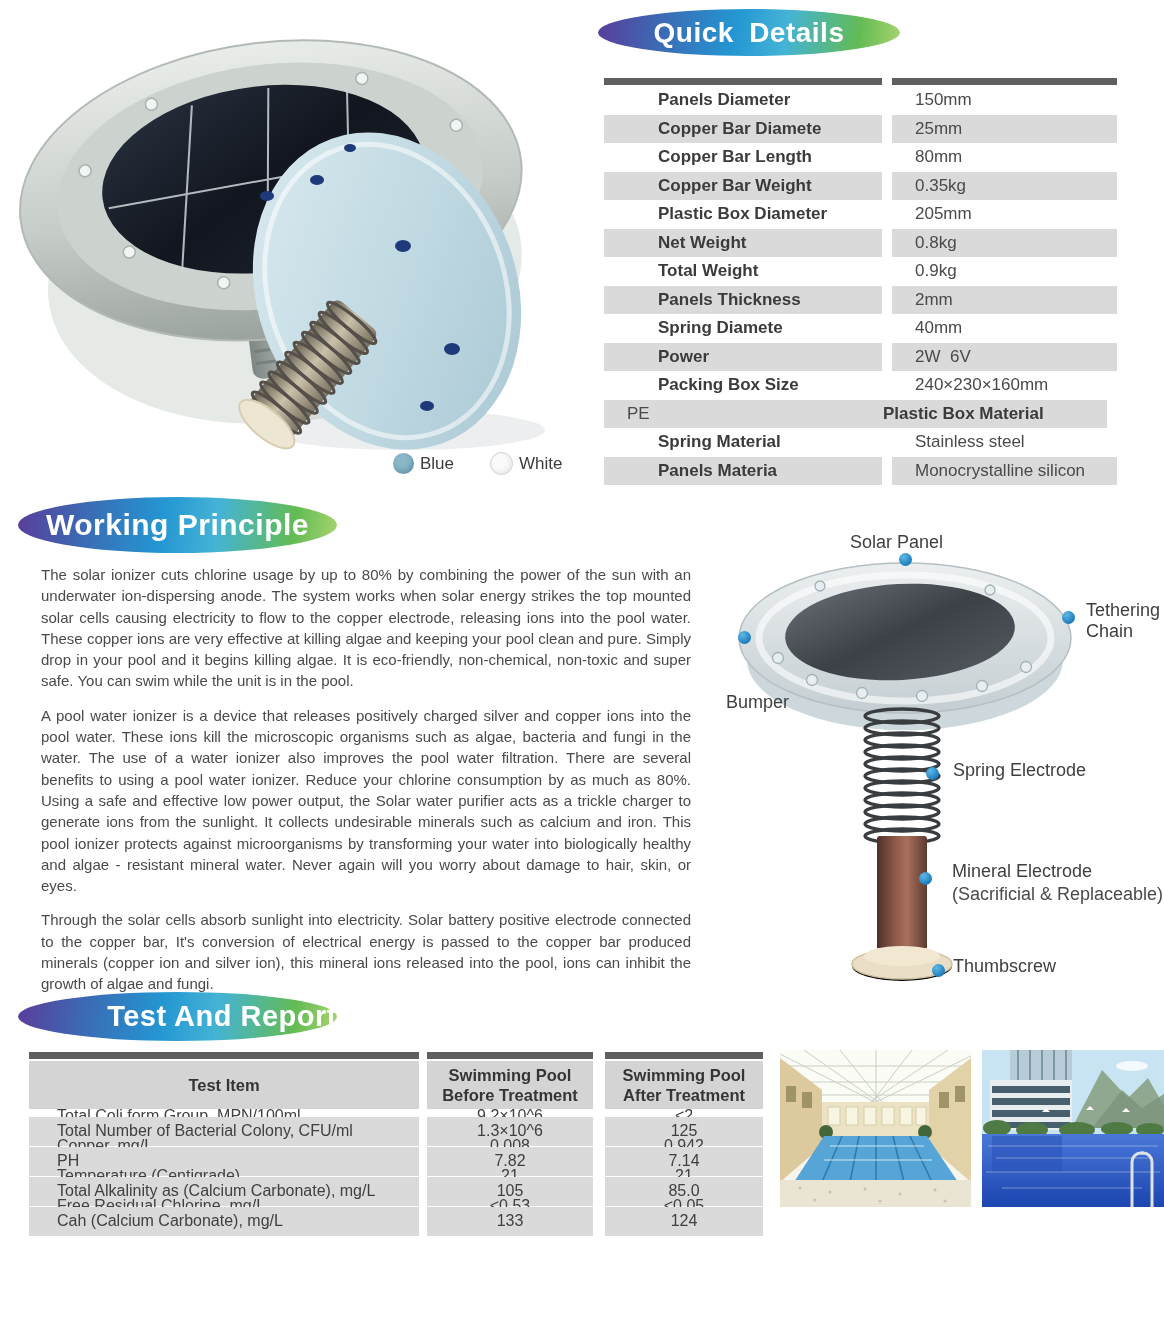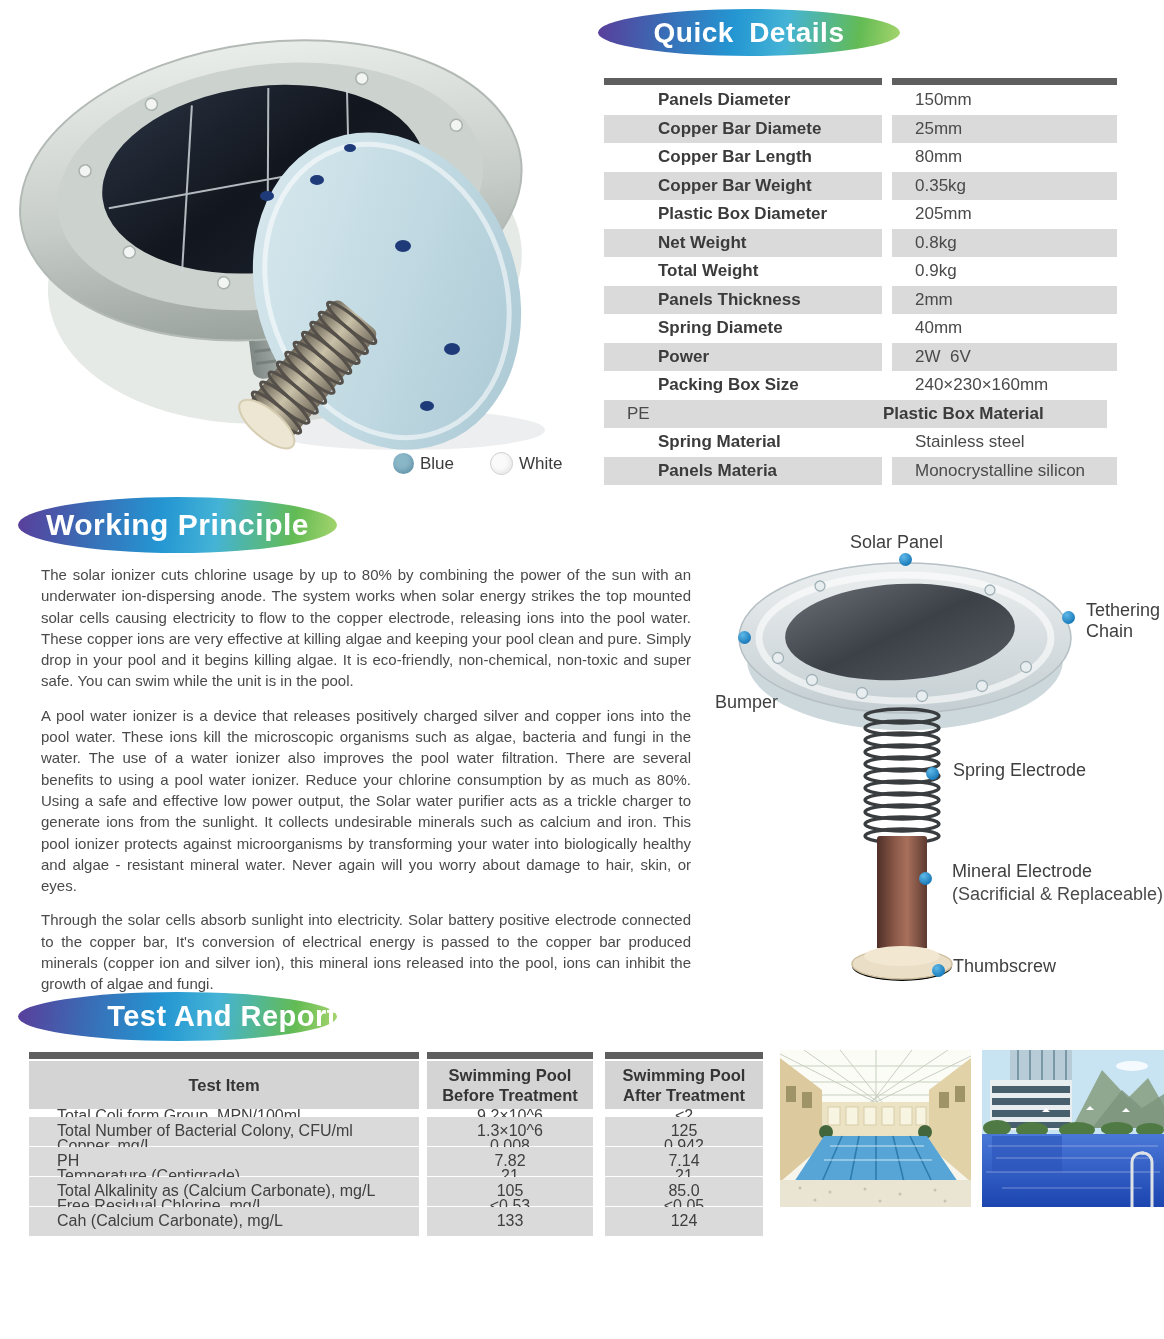--- a/index.html
+++ b/index.html
@@ -314,21 +314,21 @@
   <span class="ddot" style="left:199px;top:33px;"></span>
   <div class="dlabel" style="left:150px;top:12px;">Solar Panel</div>
 
   <span class="ddot" style="left:362px;top:91px;"></span>
   <div class="dlabel" style="left:386px;top:80px;">
     <div>Tethering</div>
     <div>Chain</div>
   </div>
 
   <span class="ddot" style="left:38px;top:111px;"></span>
-  <div class="dlabel" style="left:15px;top:172px;">Bumper</div>
+  <div class="dlabel" style="left:26px;top:172px;">Bumper</div>
 
   <span class="ddot" style="left:226px;top:247px;"></span>
   <div class="dlabel" style="left:253px;top:240px;">Spring Electrode</div>
 
   <span class="ddot" style="left:219px;top:352px;"></span>
   <div class="dlabel" style="left:252px;top:341px;">Mineral Electrode</div>
   <div class="dnote" style="left:252px;top:364px;">(Sacrificial &amp; Replaceable)</div>
 
   <span class="ddot" style="left:232px;top:444px;"></span>
   <div class="dlabel" style="left:253px;top:436px;">Thumbscrew</div>

